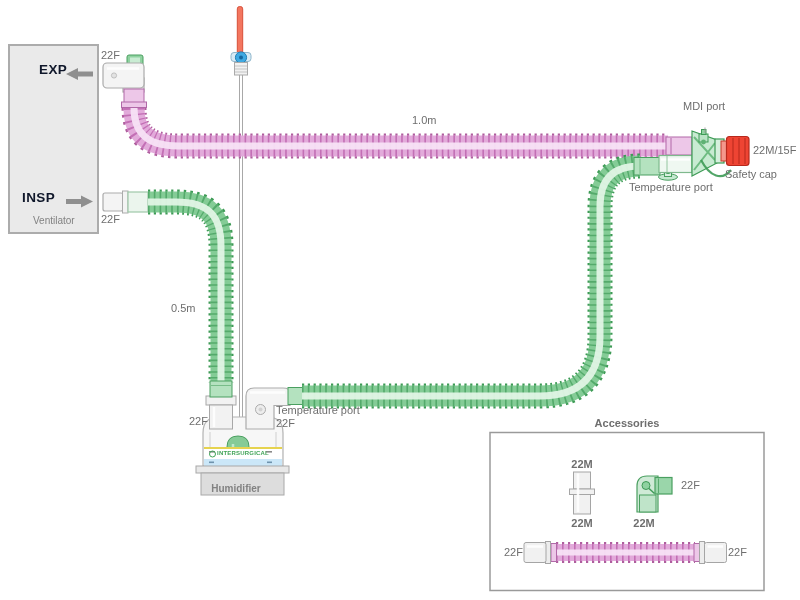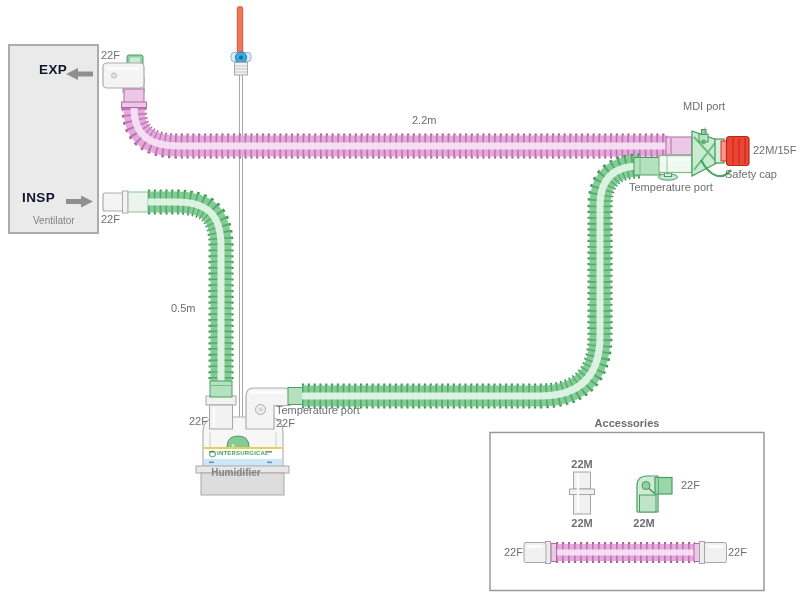--- a/index.html
+++ b/index.html
@@ -188,33 +188,33 @@
     <path d="M707.5,546.5 H723" stroke="#FFFFFF" stroke-width="2.5" opacity="0.9"></path>
   </g>
 </svg>
 
 <div class="lbl" style="left:101px;top:49px">22F</div>
 <div class="lbl bold" style="left:39px;top:63px">EXP</div>
 <div class="lbl bold" style="left:22px;top:190.5px">INSP</div>
 <div class="lbl small" style="left:33px;top:215px">Ventilator</div>
 <div class="lbl" style="left:101px;top:213px">22F</div>
 
-<div class="lbl" style="left:412px;top:114px">2.2m</div>
+<div class="lbl" style="left:412px;top:114px">1.0m</div>
 <div class="lbl" style="left:171px;top:302px">0.5m</div>
 
 <div class="lbl" style="left:683px;top:100px">MDI port</div>
 <div class="lbl" style="left:753px;top:144px">22M/15F</div>
 <div class="lbl" style="left:725px;top:168px">Safety cap</div>
 <div class="lbl" style="left:629px;top:181px">Temperature port</div>
 
 <div class="lbl" style="left:276px;top:404px">Temperature port</div>
 <div class="lbl" style="left:276px;top:416.5px">22F</div>
 <div class="lbl" style="left:189px;top:415px">22F</div>
 <div class="brand">INTERSURGICAL</div>
-<div class="lbl small center" style="left:201px;top:467px;width:70px">Humidifier</div>
+<div class="lbl small center" style="left:201px;top:483px;width:70px">Humidifier</div>
 
 <div class="lbl center" style="left:490px;top:417px;width:274px">Accessories</div>
 <div class="lbl center" style="left:571px;top:458px;width:22px">22M</div>
 <div class="lbl center" style="left:571px;top:517px;width:22px">22M</div>
 <div class="lbl" style="left:681px;top:479px">22F</div>
 <div class="lbl center" style="left:631px;top:517px;width:26px">22M</div>
 <div class="lbl" style="left:504px;top:546px">22F</div>
 <div class="lbl" style="left:728px;top:546px">22F</div>
 
 </div>

